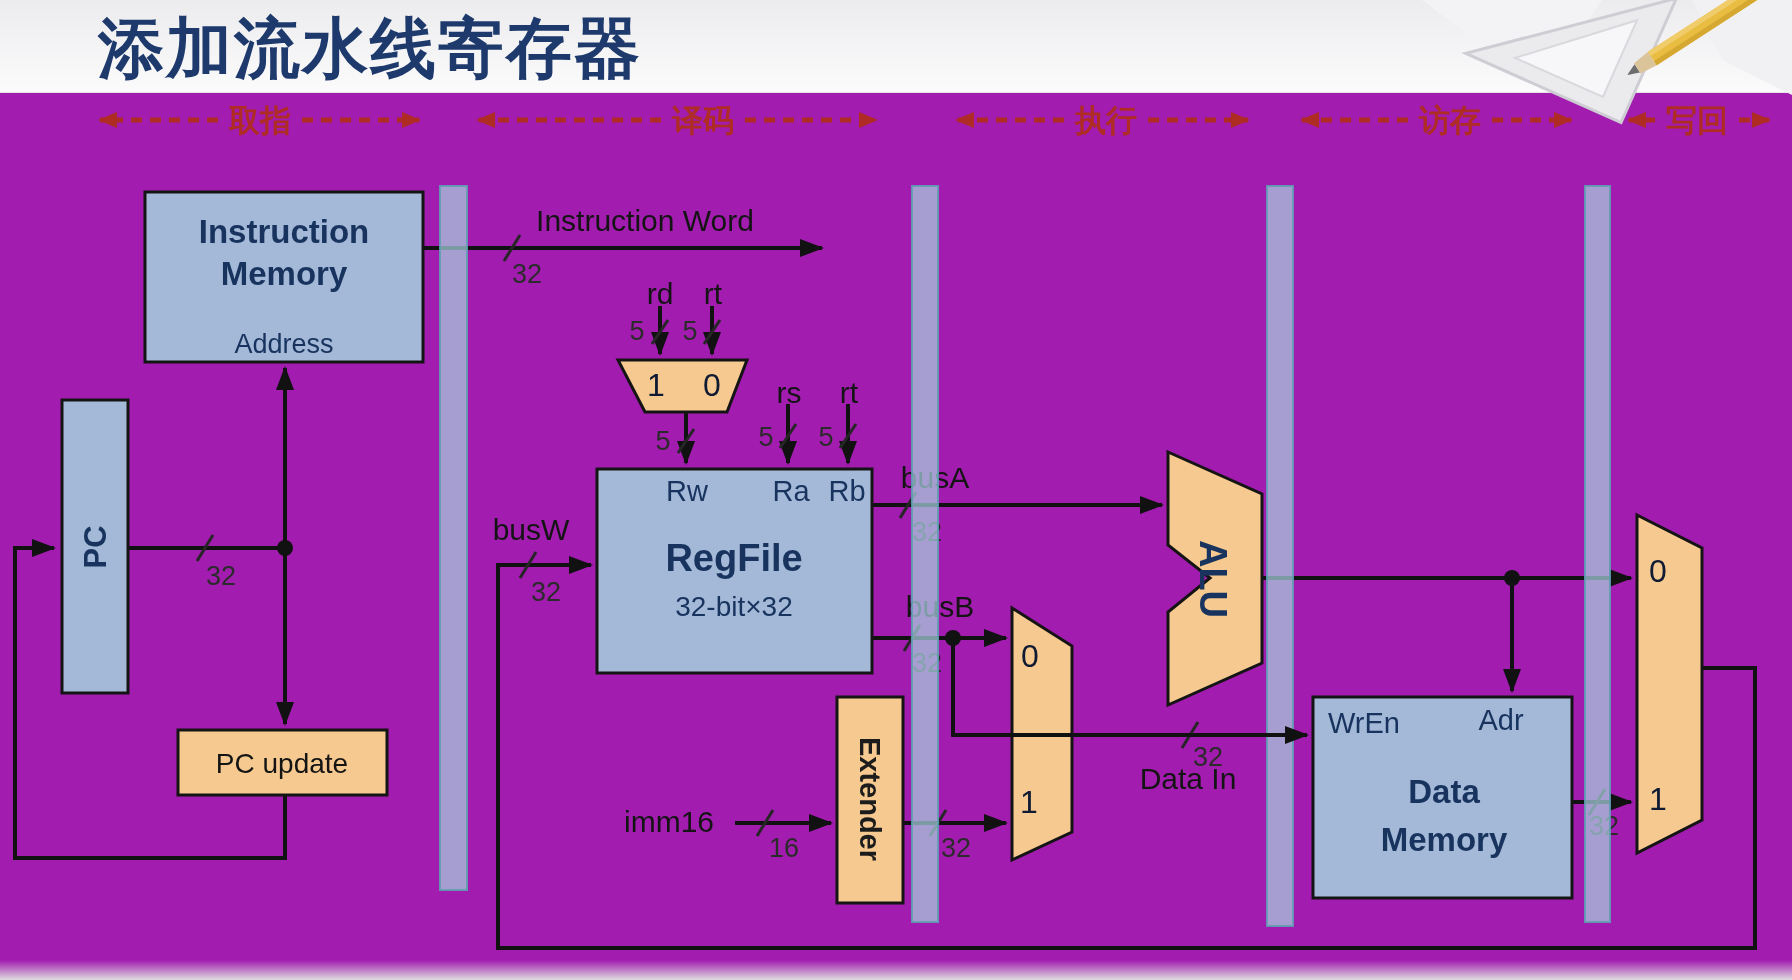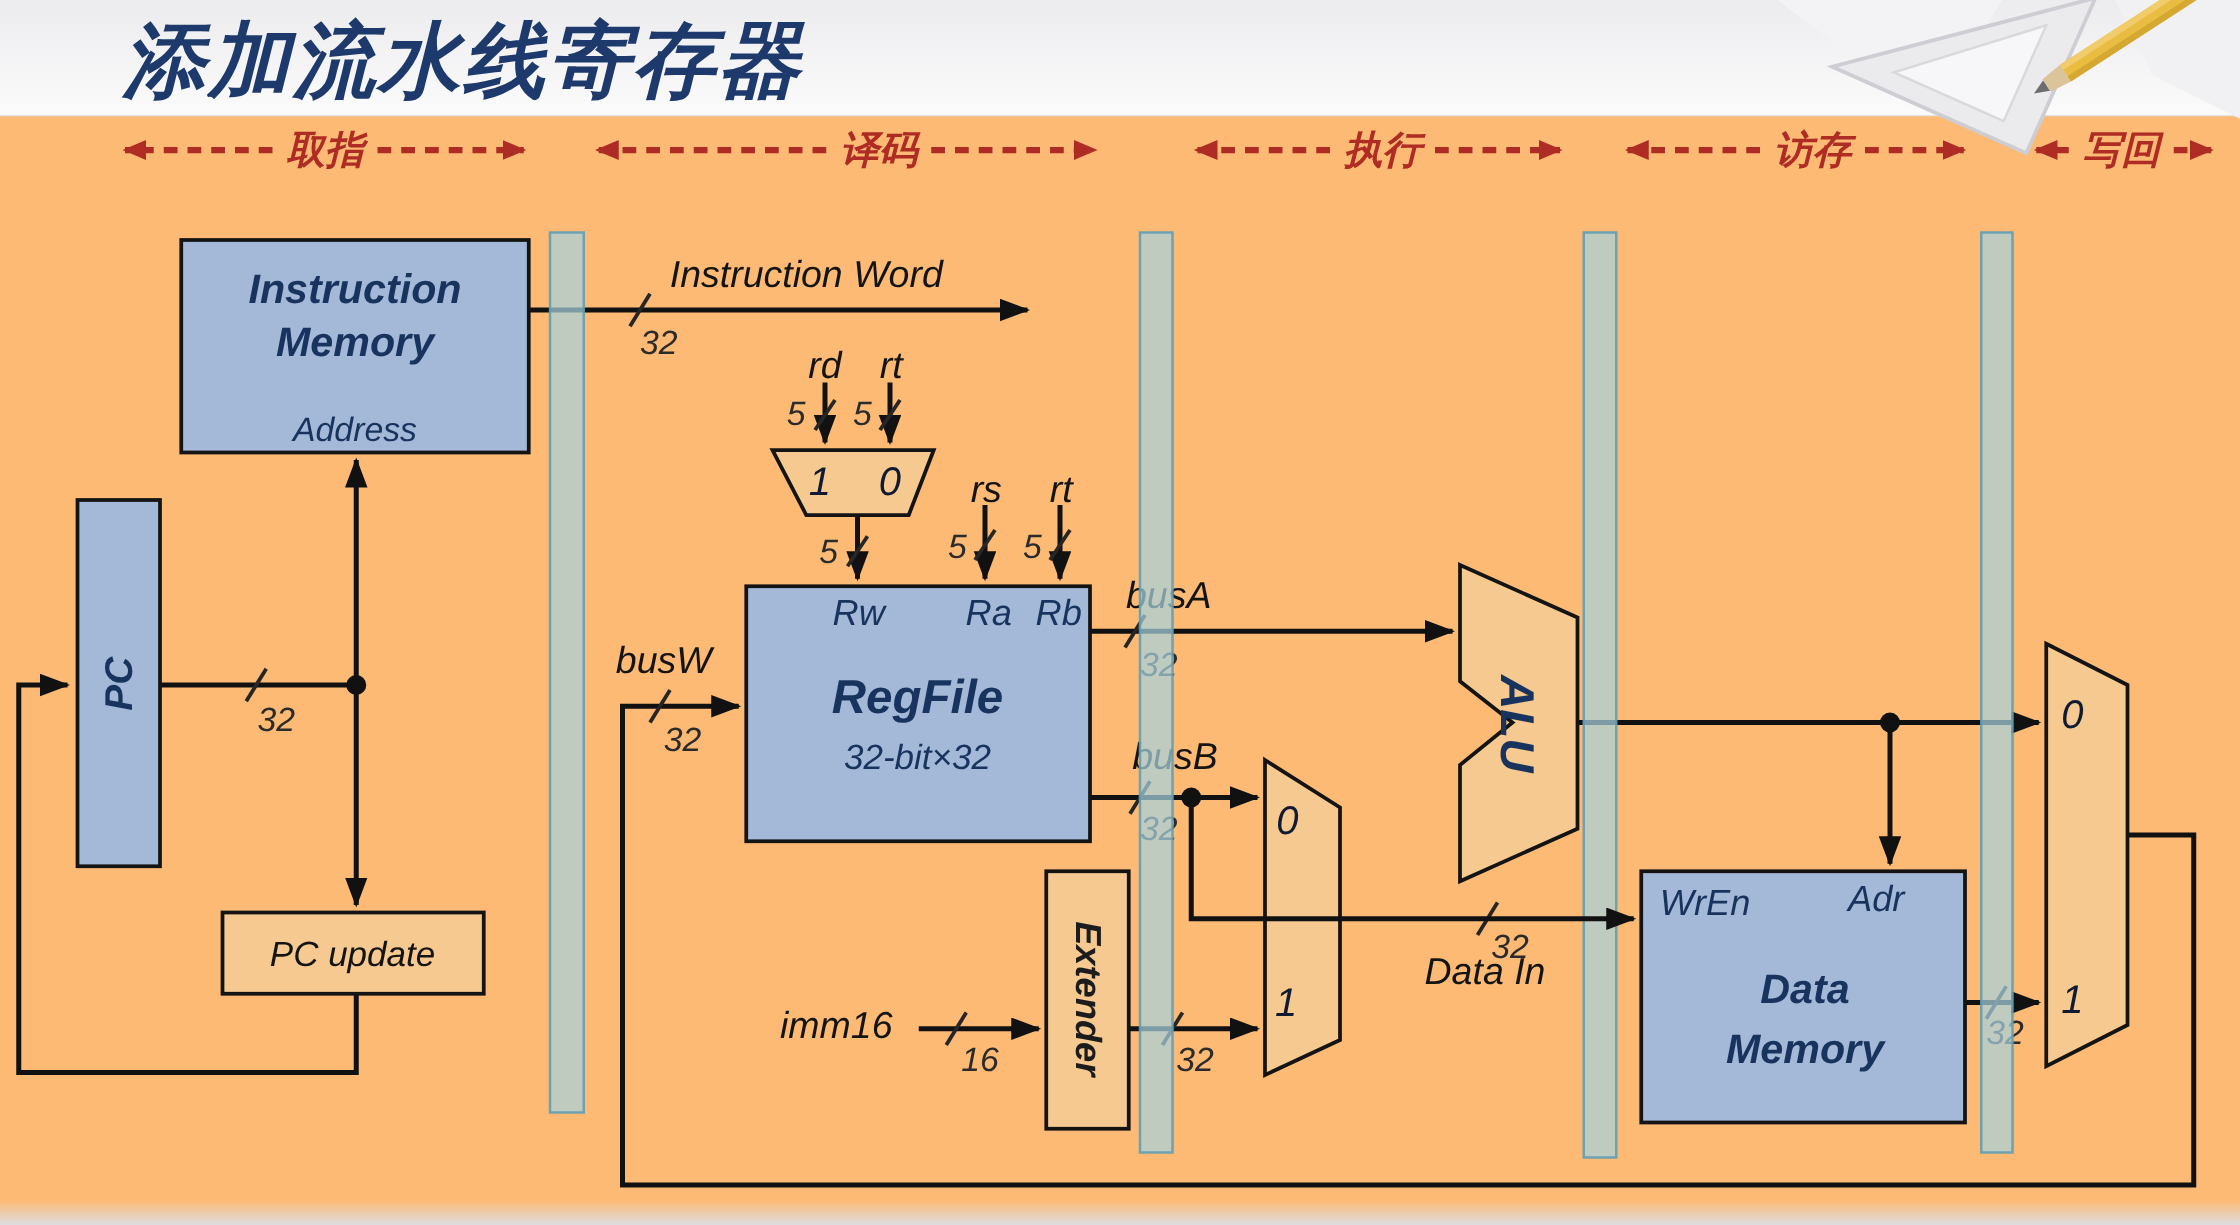--- a/index.html
+++ b/index.html
@@ -1,17 +1,17 @@
 <!DOCTYPE html>
 <html><head>
 <meta charset="utf-8">
 <style>
   html,body{margin:0;padding:0;background:#e9e9eb;}
   .page{position:relative;width:1792px;height:980px;overflow:hidden;
-        background:#fdba74;font-family:"Liberation Sans",sans-serif;font-style:italic;}
+        background:#a21caf;font-family:"Liberation Sans",sans-serif;}
   .titlebar{position:absolute;left:0;top:0;width:100%;height:92px;
         background:linear-gradient(#ececee,#fbfbfc);border-bottom:1px solid #e3e3e6;}
   .page-title{position:absolute;left:98px;top:4px;margin:0;font-size:66px;font-weight:bold;
         color:#1e3a6d;letter-spacing:2px;white-space:nowrap;}
   .decor{position:absolute;right:0;top:0;z-index:1;}
   .diagram{position:absolute;left:0;top:0;z-index:2;}
   .bottom-edge{position:absolute;left:0;bottom:0;width:100%;height:20px;z-index:3;
         background:linear-gradient(rgba(248,248,249,0),#dddde0);}
   
   .wire{stroke:#111;stroke-width:4;fill:none;stroke-linejoin:miter;}

